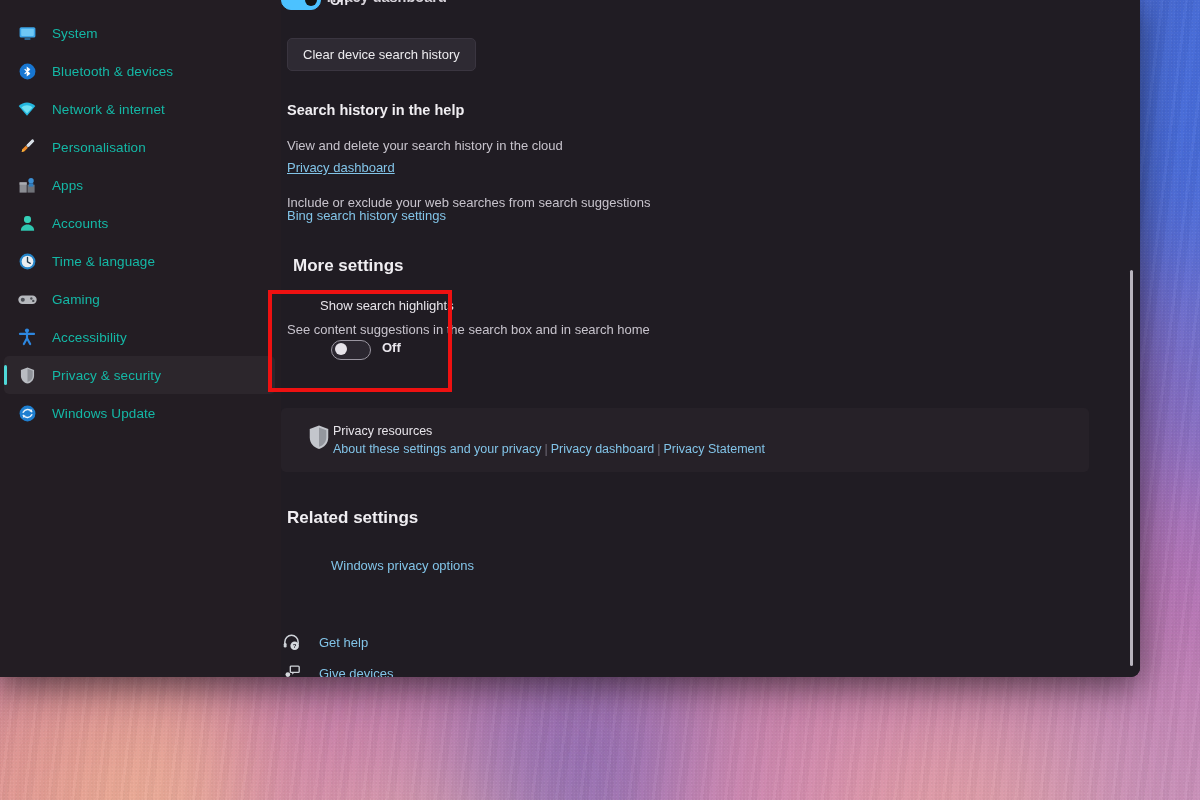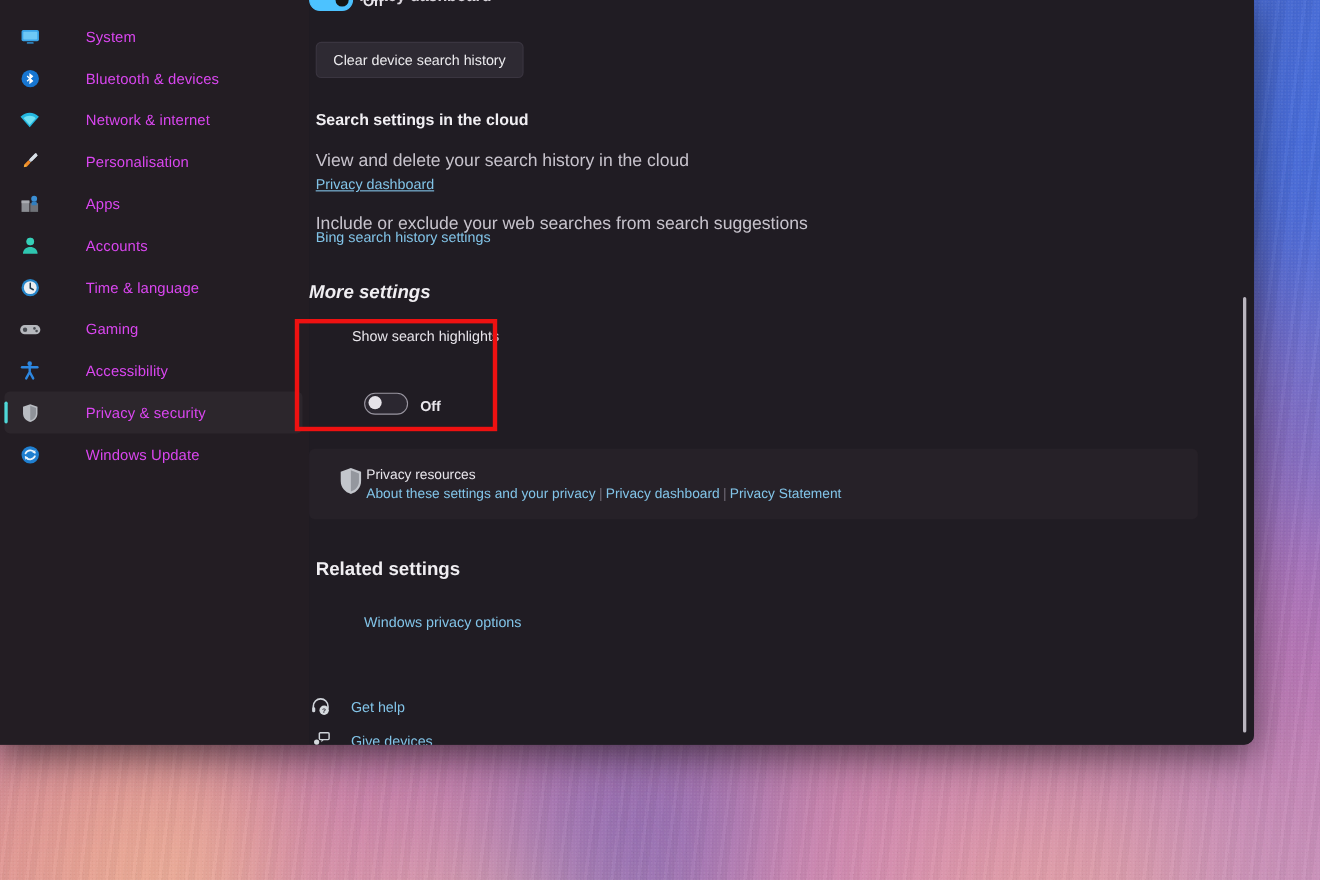--- a/index.html
+++ b/index.html
@@ -67,21 +67,21 @@
   }
   .nav-item.selected { background:#2c262c; }
   .nav-item.selected .accent {
     position:absolute; left:0px; top:9px; width:3px; height:20px;
     background:#4fd8d8; border-radius:2px;
   }
   .nav-ico {
     width:22px; height:22px; flex:0 0 22px; margin-right:14px;
     display:flex; align-items:center; justify-content:center;
   }
-  .nav-label { font-size:13.5px; color:#d946ef; letter-spacing:.1px;margin-left:26px; }
+  .nav-label { font-size:13.5px; color:#14b8a6; letter-spacing:.1px; }
 
   
   #content {
     flex:1; height:100%; position:relative; padding-left:25px;
     background:#201c23;
   }
 
   .toggle-row-top { position:absolute; left:0px; top:-10px; display:flex; align-items:center; gap:9px; }
   .ghost-heading {
     position:absolute; left:36px; top:-11px;
@@ -103,21 +103,21 @@
 
   .btn {
     position:absolute; left:6px; top:38px; height:33px; padding:0 15px;
     background:#2e2a33; border:1px solid #3a3540; border-radius:5px;
     color:#ecebee; font-size:13px; font-family:inherit; cursor:pointer;
     display:flex; align-items:center;
   }
 
   .sec-head { position:absolute; font-size:14.5px; font-weight:600; color:#f0eef2; }
   .sec-head.big { font-size:17px; font-weight:700; }
-  .body-text { position:absolute; font-size:16px; color:#c7c3cc; }
+  .body-text { position:absolute; font-size:13px; color:#c7c3cc; }
   .link { position:absolute; font-size:13px; color:#82c4e8; cursor:pointer; }
   .link.underline { text-decoration:underline; }
 
   
   #highlight-box {
     position:absolute; left:268px; top:290px; width:184px; height:102px;
     border:4px solid #ee1111; z-index:6; pointer-events:none;
   }
 
   
@@ -302,36 +302,37 @@
 
     <div class="toggle-row-top">
       <span class="switch on">
         <span class="knob"></span>
       </span>
       <span class="switch-state">On</span>
     </div>
 
     <button class="btn">Clear device search history</button>
 
-    <div class="sec-head" style="left:6px; top:102px;">Search settings in the cloud</div>
+    <div class="sec-head" style="left:6px; top:102px;">Search history in the help</div>
 
     <div class="body-text" style="left:6px; top:138px;">View and delete your search history in the cloud</div>
 
     <div class="link underline" style="left:6px; top:160px;">Privacy dashboard</div>
 
     <div class="body-text" style="left:6px; top:195px;">Include or exclude your web searches from search suggestions</div>
 
     <div class="link" style="left:6px; top:208px;">Bing search history settings</div>
 
-    <div class="sec-head big" style="left:0; top:256px;font-style:italic;">More settings</div>
+    <div class="sec-head big" style="left:12px; top:256px;">More settings</div>
 
     <div class="body-text" style="left:6px; top:298px; color:#e7e4ea; font-size:13px;margin-left:33px;">Show search highlights</div>
 
-
-    <div style="position:absolute; left:6px; top:357px; display:flex; align-items:flex-end; gap:11px;padding-left:44px;">
+    <div class="body-text" style="left:6px; top:322px;">See content suggestions in the search box and in search home</div>
+
+    <div style="position:absolute; left:6px; top:340px; display:flex; align-items:flex-start; gap:11px;padding-left:44px;">
       <span class="switch off">
         <span class="knob"></span>
       </span>
       <span class="switch-state">Off</span>
     </div>
 
     <div class="sec-head big" style="left:6px; top:508px;">Related settings</div>
 
     <div class="link" style="left:6px; top:558px;margin-left:44px;">Windows privacy options</div>
 

